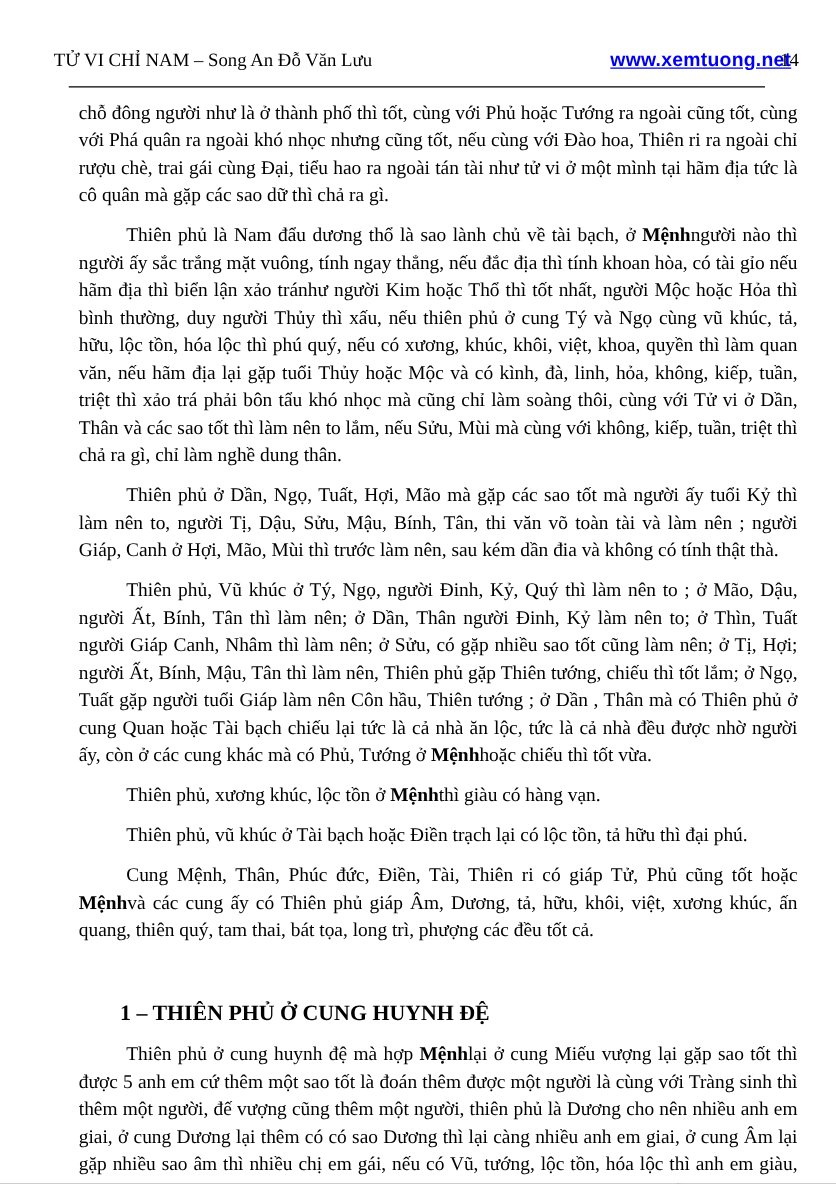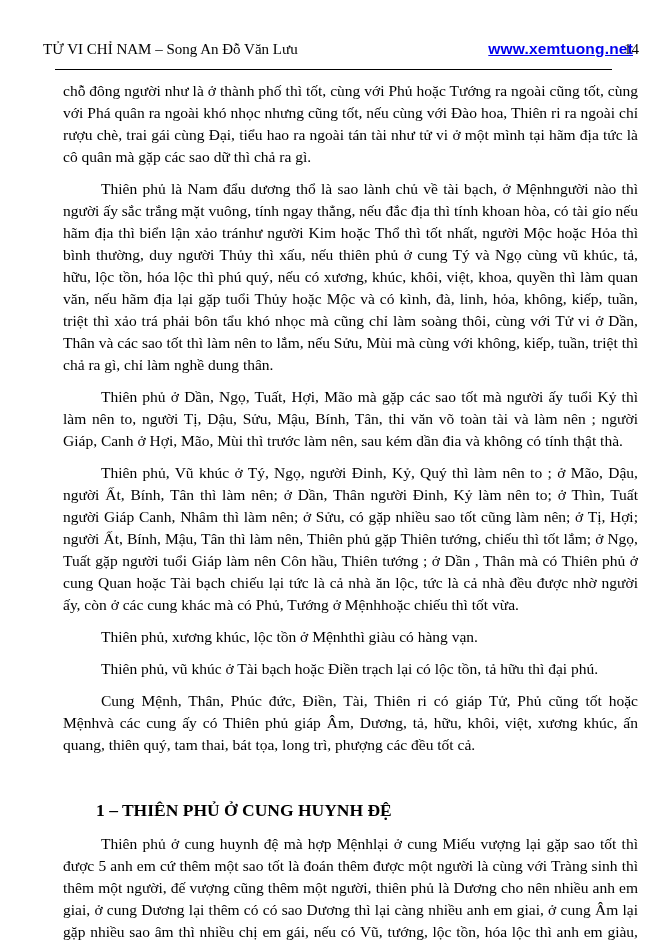--- a/index.html
+++ b/index.html
@@ -54,21 +54,21 @@
     width: 575px;
   }
   .para {
     font-size: 15.5px;
     line-height: 22px;
     text-align: justify;
     text-indent: 38px;
     margin: 0 0 10px 0;
   }
   .para.no-indent { text-indent: 0; }
-  .para b { font-weight: normal; margin-top: 26px; }
+  .para b { font-weight: bold; margin-top: 26px; }
   .section-heading {
     font-size: 17.5px;
     font-weight: bold;
     margin: 17px 0 12px 33px;
   }
   .section-heading.big-gap { margin-top: 44px; }
 </style>
 </head>
 <body>
 

